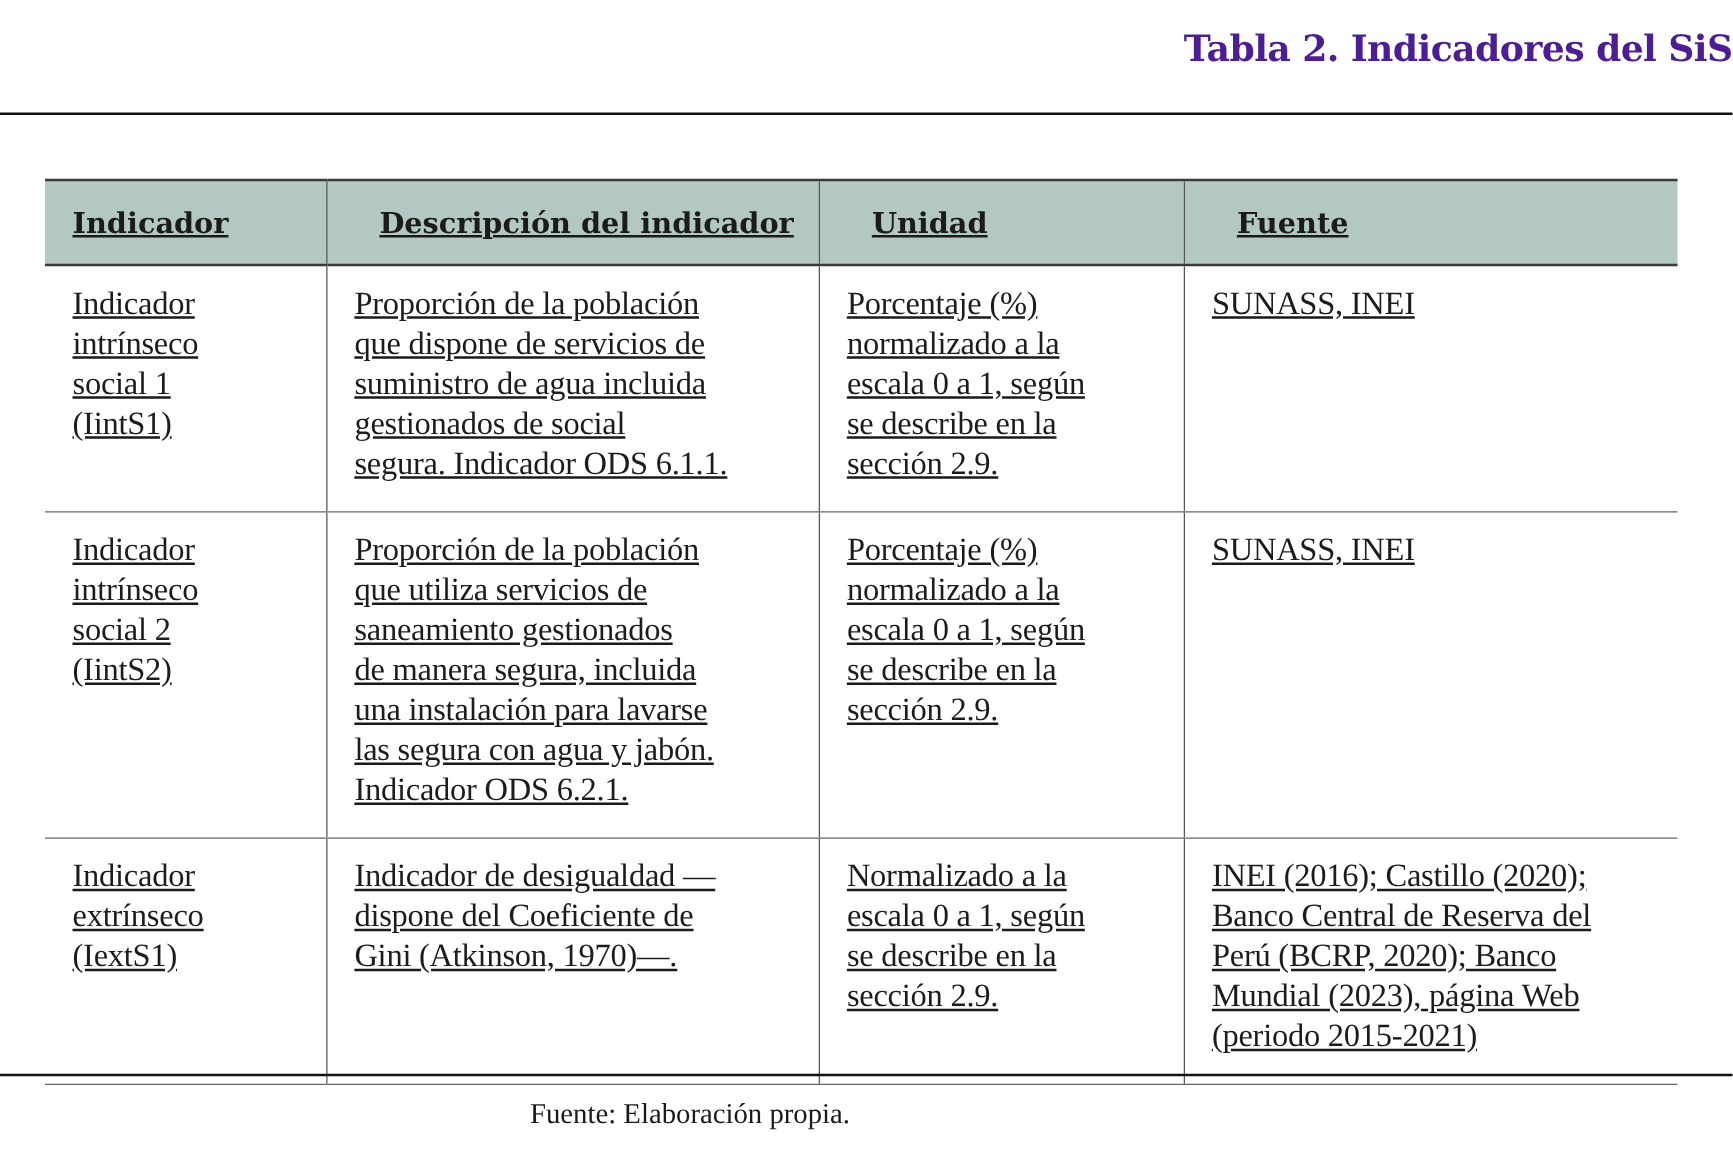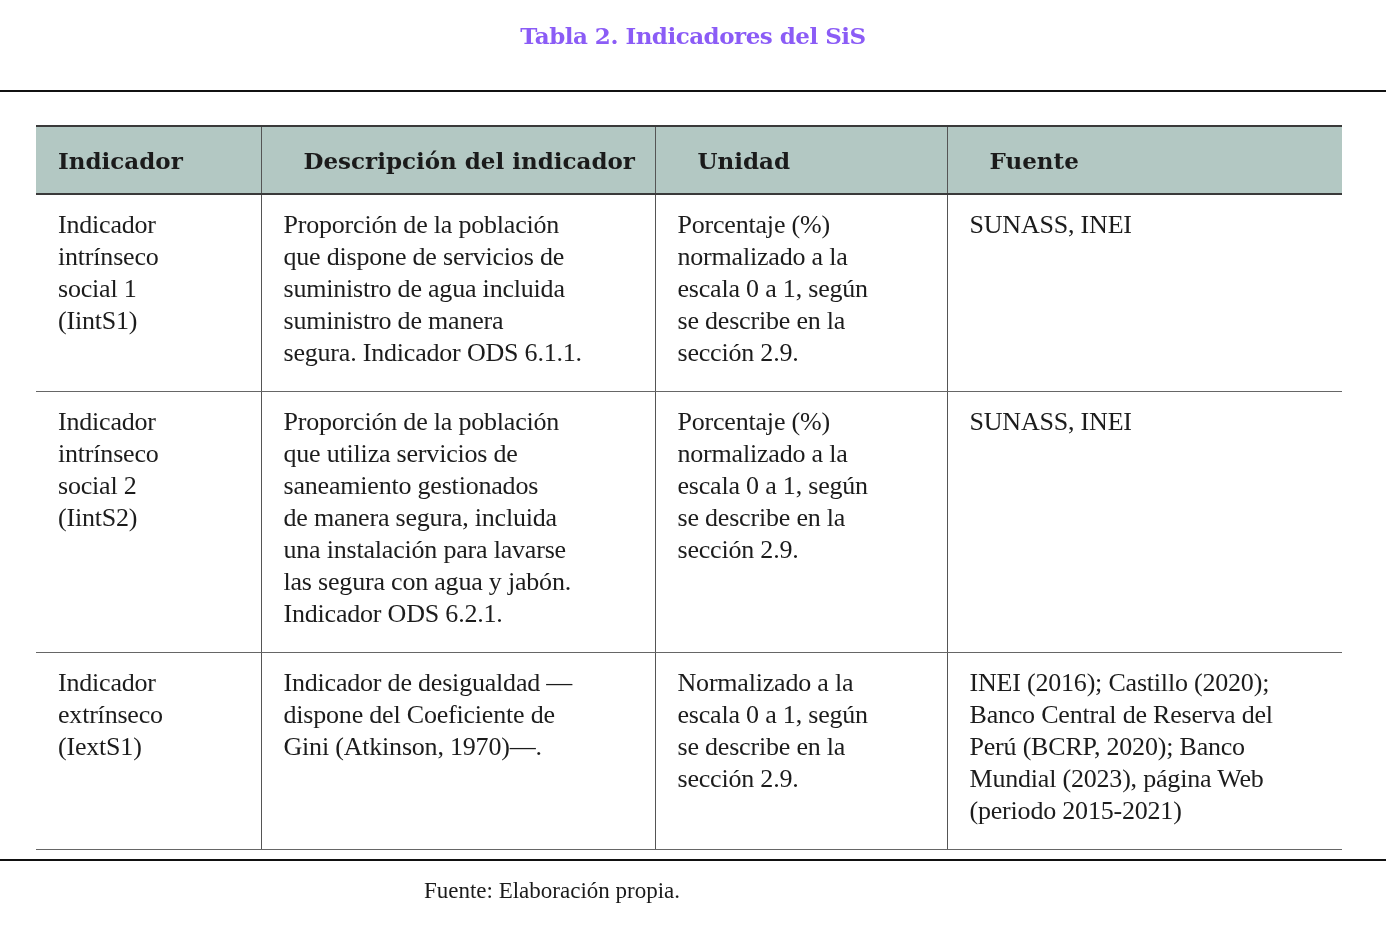--- a/index.html
+++ b/index.html
@@ -13,45 +13,46 @@
       position: relative;
       overflow: hidden;
       font-family: "DejaVu Serif", "Liberation Serif", serif;
       color: #1a1a1a;
     }
     .title {
       position: absolute;
       top: 22px;
       left: 0;
       width: 1386px;
-      text-align: center;
+      text-align: right;
       font-family: "DejaVu Serif", serif;
       font-weight: bold;
-      font-size: 23px;
+      font-size: 29px;
       letter-spacing: -0.5px;
-      color: #8b5cf6;
+      color: #4c1d95;
     }
     .rule {
       position: absolute;
       left: 0;
       width: 1386px;
       height: 2px;
       background: #111;
     }
     .rule.top { top: 90px; }
     .rule.bottom { top: 859px; }
 
     table.indicators {
       position: absolute;
       left: 36px;
-      top: 125px;
+      top: 143px;
       width: 1306px;
       border-collapse: collapse;
       table-layout: fixed;
       font-family: "Liberation Serif", "DejaVu Serif", serif;
+      text-decoration: underline;
     }
     table.indicators col.c1 { width: 225px; }
     table.indicators col.c2 { width: 394px; }
     table.indicators col.c3 { width: 292px; }
     table.indicators col.c4 { width: 395px; }
 
     table.indicators thead tr {
       background: #b3c8c3;
       height: 68px;
     }
@@ -124,21 +125,21 @@
       <td>
         <span class="line">Indicador</span>
         <span class="line">intrínseco</span>
         <span class="line">social 1</span>
         <span class="line">(IintS1)</span>
       </td>
       <td>
         <span class="line">Proporción de la población</span>
         <span class="line">que dispone de servicios de</span>
         <span class="line">suministro de agua incluida</span>
-        <span class="line">suministro de manera</span>
+        <span class="line">gestionados de social</span>
         <span class="line">segura. Indicador ODS 6.1.1.</span>
       </td>
       <td>
         <span class="line">Porcentaje (%)</span>
         <span class="line">normalizado a la</span>
         <span class="line">escala 0 a 1, según</span>
         <span class="line">se describe en la</span>
         <span class="line">sección 2.9.</span>
       </td>
       <td>

